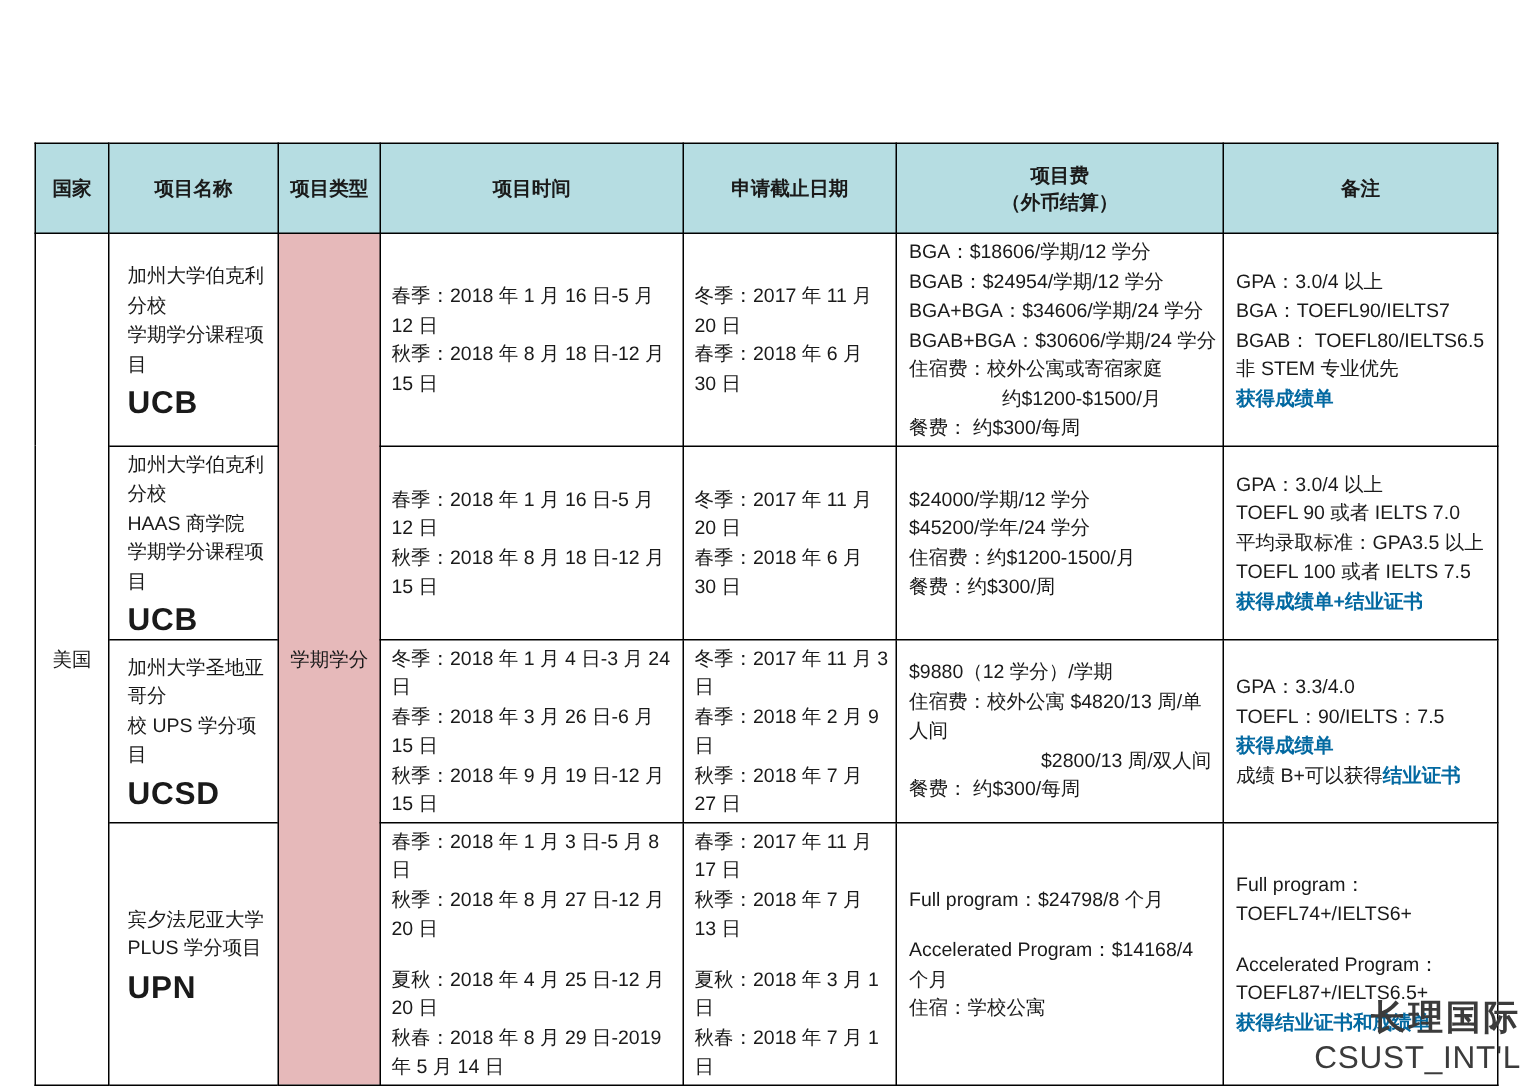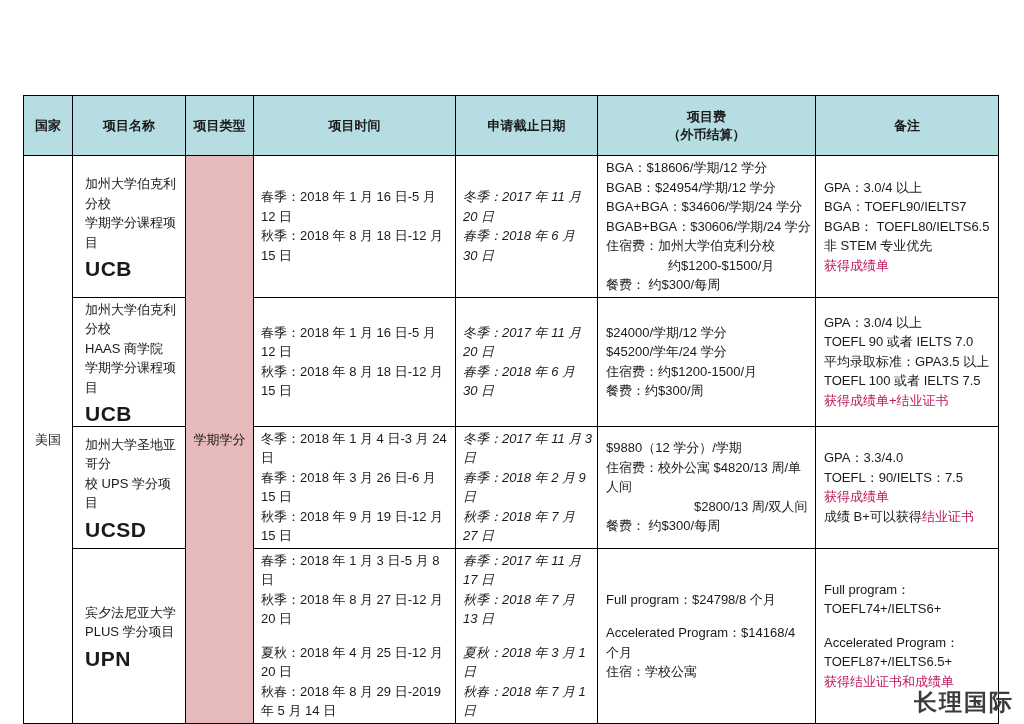--- a/index.html
+++ b/index.html
@@ -16,26 +16,26 @@
     font-size:13px;line-height:19.5px;padding:2px 4px;
   }
   .program-table th{
     background:#b6dde2;font-weight:bold;text-align:center;height:55px;padding:2px;
   }
   tr.r1{height:138px;} tr.r2{height:102px;} tr.r3{height:87px;margin-top:36px;} tr.r4{height:123px;}
   td.country-cell{width:49px;text-align:center;background:#ffffff;}
   td.name-cell{width:113px;padding-left:12px;}
   td.type-cell{width:68px;text-align:center;background:#e6b9ba;margin-left:24px;}
   td.time-cell{width:202px;padding-left:7px;}
-  td.deadline-cell{width:142px;padding-left:7px;font-style:italic;}
+  td.deadline-cell{width:142px;padding-left:7px;}
   td.fee-cell{width:218px;padding-left:8px;}
   td.notes-cell{width:183px;padding-left:8px;}
   .line{white-space:normal;}
   .abbr{font-size:21px;font-weight:bold;margin-top:7px;letter-spacing:0.5px;}
-  .red{color:#be185d;font-weight:normal;}
+  .red{color:#0369a1;font-weight:bold;}
   .indent1{padding-left:62px;}
   .indent2{padding-left:88px;}
   .gap{margin-top:14px;}
   .fee-head-line{line-height:18px;}
   .brand{
     position:absolute;right:10px;bottom:6px;text-align:right;color:#3b3b3b;
   }
   .brand-cn{font-size:23px;line-height:32px;letter-spacing:2px;font-weight:700;}
   .brand-en{font-size:21px;line-height:24px;letter-spacing:0.5px;font-weight:400;}
 </style>
@@ -82,21 +82,21 @@
       </td>
       <td class="deadline-cell">
         <div class="line">冬季：2017 年 11 月 20 日</div>
         <div class="line">春季：2018 年 6 月 30 日</div>
       </td>
       <td class="fee-cell">
         <div class="line">BGA：$18606/学期/12 学分</div>
         <div class="line">BGAB：$24954/学期/12 学分</div>
         <div class="line">BGA+BGA：$34606/学期/24 学分</div>
         <div class="line">BGAB+BGA：$30606/学期/24 学分</div>
-        <div class="line">住宿费：加州大学伯克利分校</div>
+        <div class="line">住宿费：校外公寓或寄宿家庭</div>
         <div class="line indent1">约$1200-$1500/月</div>
         <div class="line">餐费： 约$300/每周</div>
       </td>
       <td class="notes-cell">
         <div class="line">GPA：3.0/4 以上</div>
         <div class="line">BGA：TOEFL90/IELTS7</div>
         <div class="line">BGAB： TOEFL80/IELTS6.5</div>
         <div class="line">非 STEM 专业优先</div>
         <div class="line red">获得成绩单</div>
       </td>
@@ -191,15 +191,16 @@
         <div class="line gap">Accelerated Program：</div>
         <div class="line">TOEFL87+/IELTS6.5+</div>
         <div class="line red">获得结业证书和成绩单</div>
       </td>
     </tr>
   </tbody>
     </table>
 
   <div class="brand">
     <div class="brand-cn">长理国际</div>
+    <div class="brand-en">CSUST_INT'L</div>
   </div>
 
 </div>
 
 </body></html>

